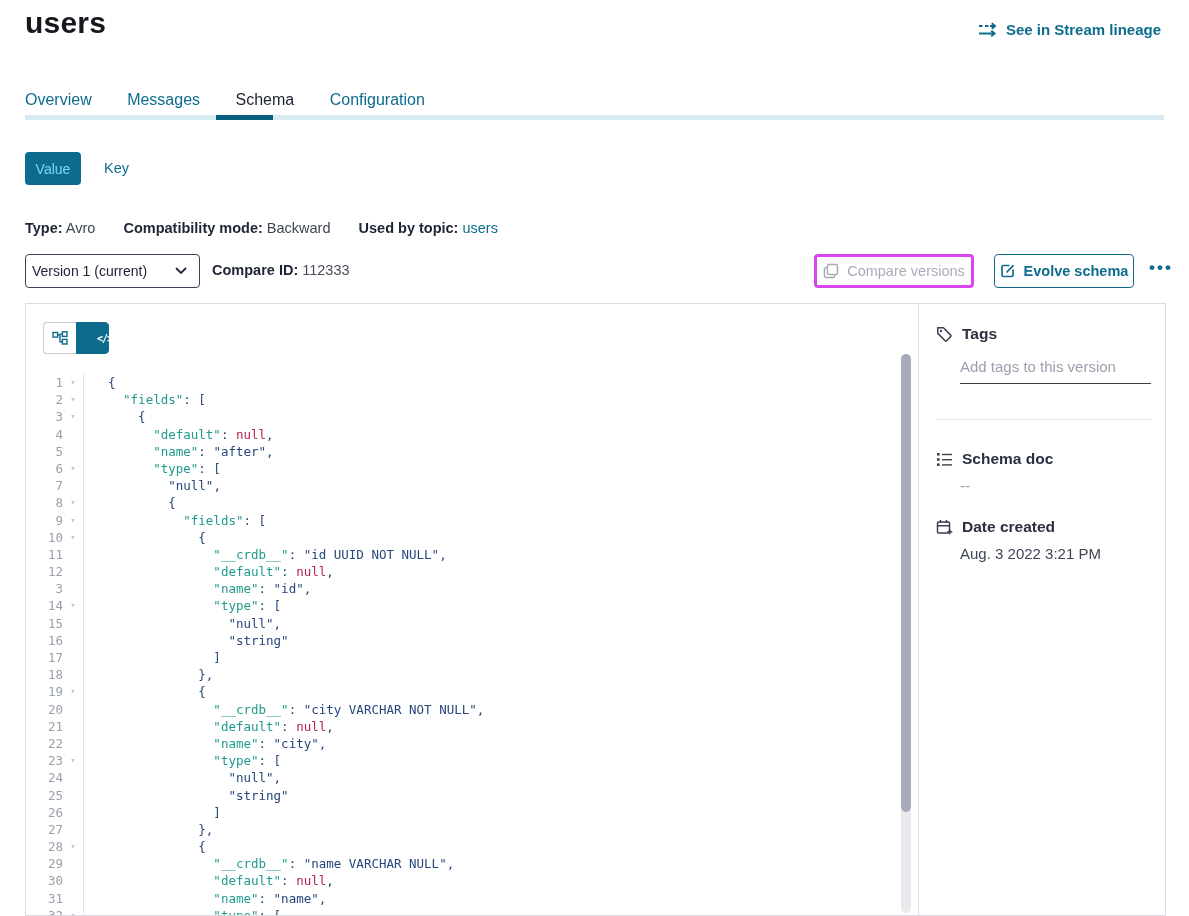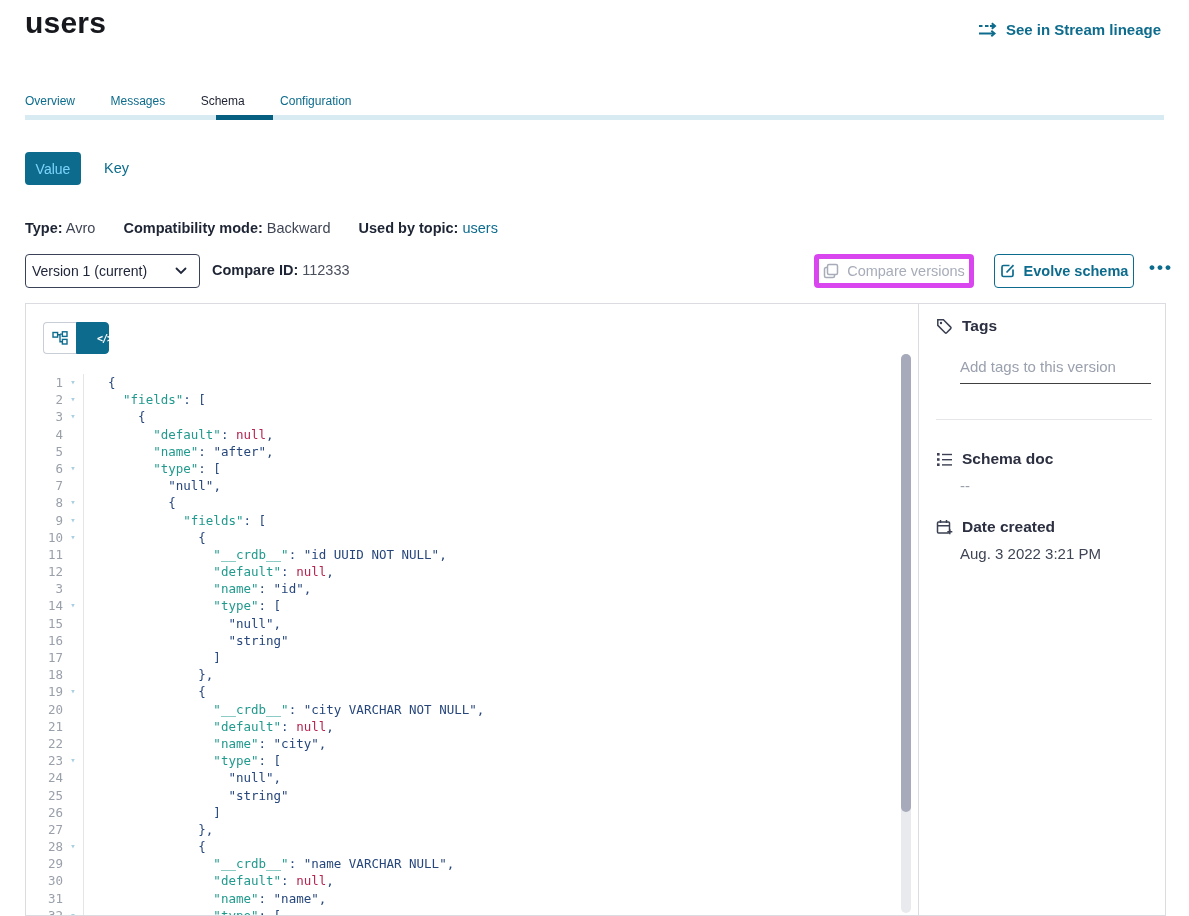--- a/index.html
+++ b/index.html
@@ -7,21 +7,21 @@
   .page {
     position:relative; width:1189px; height:916px; overflow:hidden;
     font-family:"Liberation Sans", sans-serif; background:#fff; color:#3f4554;
   }
   
   .page-title { position:absolute; left:25px; top:6px; font-size:30px; font-weight:700; color:#16181d; letter-spacing:.2px; }
   .lineage-link { position:absolute; right:28px; top:15px; display:flex; align-items:center; gap:8px;
     color:#0d6c8d; font-size:15px; font-weight:600; cursor:pointer;margin-top:6px; }
   
   .tabs { position:absolute; left:25px; top:91px; }
-  .tab { display:inline-block; margin-right:31px; font-size:12px; font-weight:500; color:#0d6c8d; cursor:pointer; }
+  .tab { display:inline-block; margin-right:31px; font-size:16px; font-weight:500; color:#0d6c8d; cursor:pointer; }
   .tab.active { color:#1d2230; }
   .tab-track { position:absolute; left:25px; top:115px; width:1139px; height:5px; background:#d8ebf3; }
   .tab-active-seg { position:absolute; left:191px; top:0; width:57px; height:5px; background:#065f80; }
   
   .value-btn { position:absolute; left:25px; top:152px; width:56px; height:33px; background:#0d6c8d; color:#7dd3fc;
     font-size:14px; border:none; border-radius:4px; display:flex; align-items:center; justify-content:center; cursor:pointer;
     font-family:"Liberation Sans", sans-serif; }
   .key-link { position:absolute; left:104px; top:160px; font-size:14.5px; color:#0d6c8d; cursor:pointer; }
   
   .meta-row { position:absolute; left:25px; top:220px; font-size:14.5px; color:#3f4554; }
@@ -29,21 +29,21 @@
   .meta-group { margin-right:24px; }
   .meta-link { color:#0d6c8d; cursor:pointer; }
   
   .version-select { position:absolute; left:25px; top:254px; width:175px; height:34px; border:1.5px solid #3a4258;
     border-radius:4px; display:flex; align-items:center; padding:0 12px 0 6px; font-size:14px; color:#21273a; cursor:pointer; background:#fff; }
   .version-select .vtext { flex:1; }
   .schema-id { position:absolute; left:212px; top:262px; font-size:14.5px; color:#4a4f5c; }
   .schema-id b { color:#1d2433; }
   .btn { position:absolute; top:254px; height:34px; border-radius:4px; display:flex; align-items:center; justify-content:center;
     gap:8px; font-size:14.5px; background:#fff; cursor:pointer; font-family:"Liberation Sans", sans-serif; }
-  .btn-compare { left:814px; width:160px; border:5px solid #d946ef; color:#a7acb8; font-weight:500; }
+  .btn-compare { left:814px; width:160px; border:3px solid #d946ef; color:#a7acb8; font-weight:500; }
   .btn-evolve { left:994px; width:140px; border:1px solid #0d6c8d; color:#0d6c8d; font-weight:600; }
   .more-btn { position:absolute; left:1146px; top:251px; width:30px; height:34px; border:none; background:transparent;
     color:#0d6c8d; font-size:17px; font-weight:700; letter-spacing:2px; cursor:pointer; }
   
   .editor-panel { position:absolute; left:25px; top:303px; width:894px; height:613px; border:1px solid #dadce1; background:#fff; overflow:hidden; }
   .sidebar { position:absolute; left:919px; top:303px; width:247px; height:613px; border:1px solid #dadce1; border-left:none; background:#fff; }
   
   .view-toggle { position:absolute; left:17px; top:18px; display:flex; }
   .view-seg { width:33px; height:32px; display:flex; align-items:center; justify-content:center; cursor:pointer; }
   .view-seg.tree { background:#fff; border:1px solid #c9cdd5; border-right:none; border-radius:4px 0 0 4px; }
@@ -204,21 +204,21 @@
         </div>
     </div>
 
     <div class="sb-track">
       <div class="sb-thumb"></div>
     </div>
   </section>
 
   <aside class="sidebar">
 
-    <div class="sb-heading" style="top:13px;">
+    <div class="sb-heading" style="top:21px;">
       <span>
         <svg width="17" height="17" viewBox="0 0 17 17" fill="none" stroke="#3b4052" stroke-width="1.5">
           <path d="M1.8 1.8 h5.6 l7.3 7.3 a1.1 1.1 0 0 1 0 1.55 l-4.05 4.05 a1.1 1.1 0 0 1 -1.55 0 l-7.3 -7.3 z"></path>
           <circle cx="5" cy="5" r="1.2" fill="#3b4052" stroke="none"></circle>
         </svg>
       </span>
       <span>Tags</span>
     </div>
     <input class="tags-input" type="text" placeholder="Add tags to this version" style="">
     <div class="sb-divider"></div>

